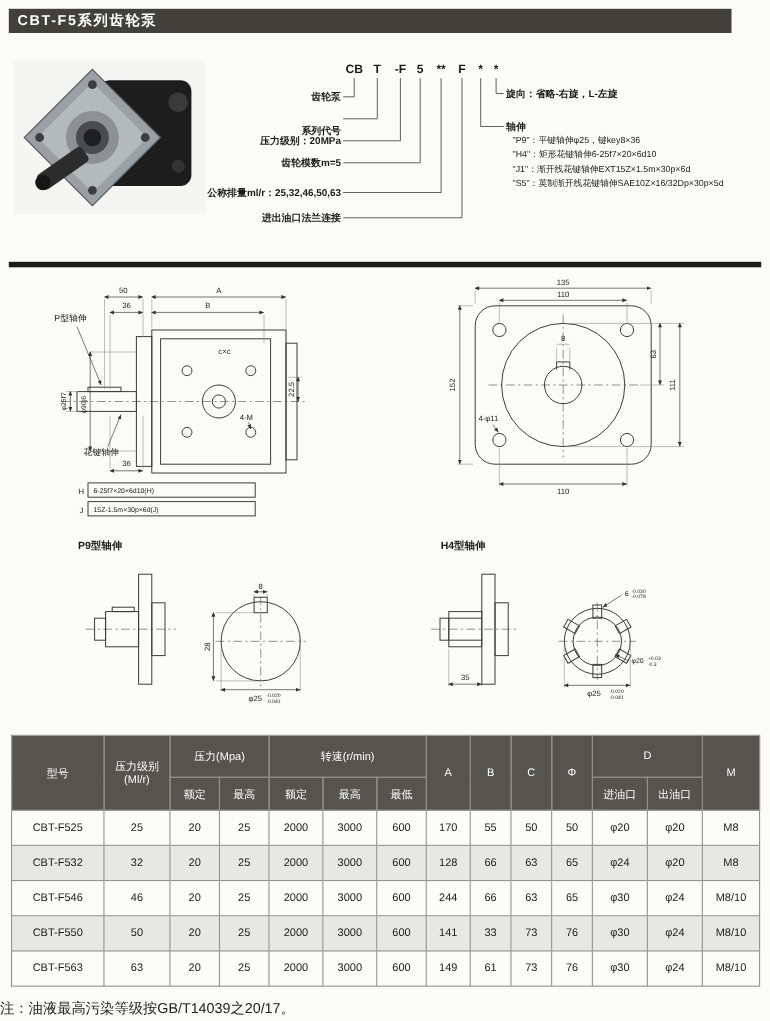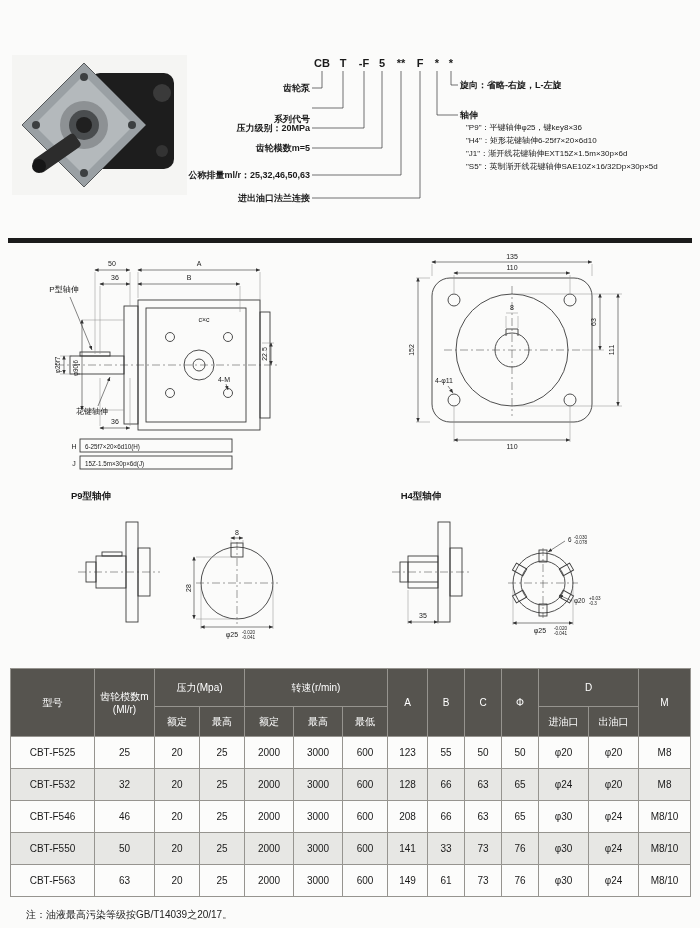--- a/index.html
+++ b/index.html
@@ -31,27 +31,28 @@
   .drawings text.lbl { font-size:8px; }
 
   .spec { position:absolute; left:10px; top:668px; width:680px; border-collapse:collapse;
     table-layout:fixed; text-align:center; }
   .spec th, .spec td { border:1px solid #96948f; font-size:10px; padding:0; }
   .spec thead th { background:#56544f; color:#fff; font-weight:normal; height:30px;margin-left:32px; }
   .spec thead tr:first-child th { height:38px; }
   .spec tbody td { height:32px; background:#fcfcfb; }
   .spec tbody tr:nth-child(even) td { background:#e7e7e4; }
 
-  .footnote { position:absolute; left:26px; top:908px; font-size:10px; color:#222; }
+  .footnote { position:absolute; left:0; top:908px; font-size:13px; color:#222; }
 </style>
 </head>
 <body>
 
 <div class="page">
 
+  <div class="header-bar">CBT-F5系列齿轮泵</div>
 
   <svg class="photo" viewBox="0 0 175 140" width="175" height="140">
     <rect x="0" y="0" width="175" height="140" fill="#f5f5f3"></rect>
     <rect x="78" y="18" width="84" height="96" rx="10" fill="#1d1d1d"></rect>
     <circle cx="150" cy="38" r="9" fill="#3a3a3a"></circle>
     <circle cx="150" cy="96" r="6" fill="#333"></circle>
     <polygon points="72,8 134,70 72,132 10,70" fill="#9aa0a4" stroke="#55585a" stroke-width="1"></polygon>
     <polygon points="72,20 122,70 72,120 22,70" fill="#b4b9bc"></polygon>
     <circle cx="72" cy="70" r="24" fill="#8d9194"></circle>
     <circle cx="72" cy="70" r="15" fill="#4a4d4f"></circle>
@@ -311,21 +312,21 @@
         <col style="width:37px">
         <col style="width:37px">
         <col style="width:50px">
       <col style="width:50px">
         <col style="width:52px">
     </colgroup>
     <thead>
       <tr>
         <th rowspan="2">型号</th>
         <th rowspan="2">
-          <span>齿轮模数m</span><br>
+          <span>压力级别</span><br>
           <span>(Ml/r)</span>
         </th>
         <th colspan="2">压力(Mpa)</th>
         <th colspan="3">转速(r/min)</th>
         <th rowspan="2">A</th>
         <th rowspan="2">B</th>
         <th rowspan="2">C</th>
         <th rowspan="2">Φ</th>
         <th colspan="2">D</th>
         <th rowspan="2">M</th>
@@ -342,21 +343,21 @@
     </thead>
     <tbody>
       <tr>
         <td>CBT-F525</td>
         <td>25</td>
         <td>20</td>
         <td>25</td>
         <td>2000</td>
         <td>3000</td>
         <td>600</td>
-        <td>123</td>
+        <td>170</td>
         <td>55</td>
         <td>50</td>
         <td>50</td>
         <td>φ20</td>
         <td>φ20</td>
         <td>M8</td>
       </tr>
       <tr>
         <td>CBT-F532</td>
         <td>32</td>
@@ -374,21 +375,21 @@
         <td>M8</td>
       </tr>
       <tr>
         <td>CBT-F546</td>
         <td>46</td>
         <td>20</td>
         <td>25</td>
         <td>2000</td>
         <td>3000</td>
         <td>600</td>
-        <td>208</td>
+        <td>244</td>
         <td>66</td>
         <td>63</td>
         <td>65</td>
         <td>φ30</td>
         <td>φ24</td>
         <td>M8/10</td>
       </tr>
       <tr>
         <td>CBT-F550</td>
         <td>50</td>

